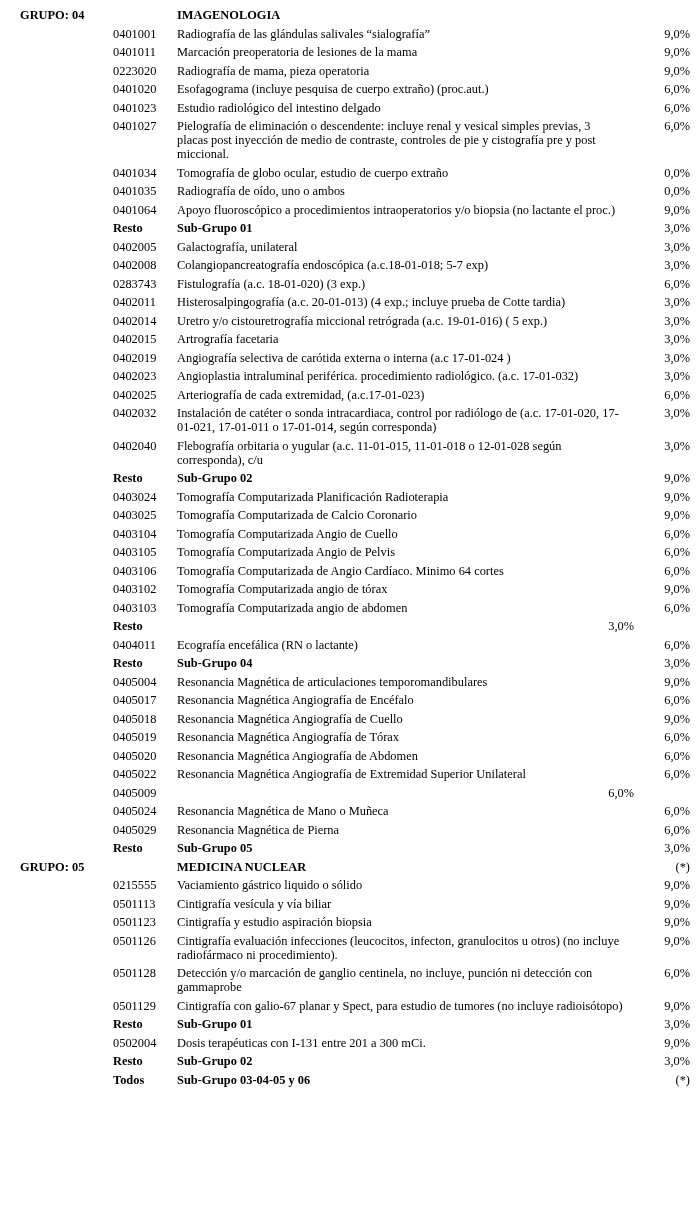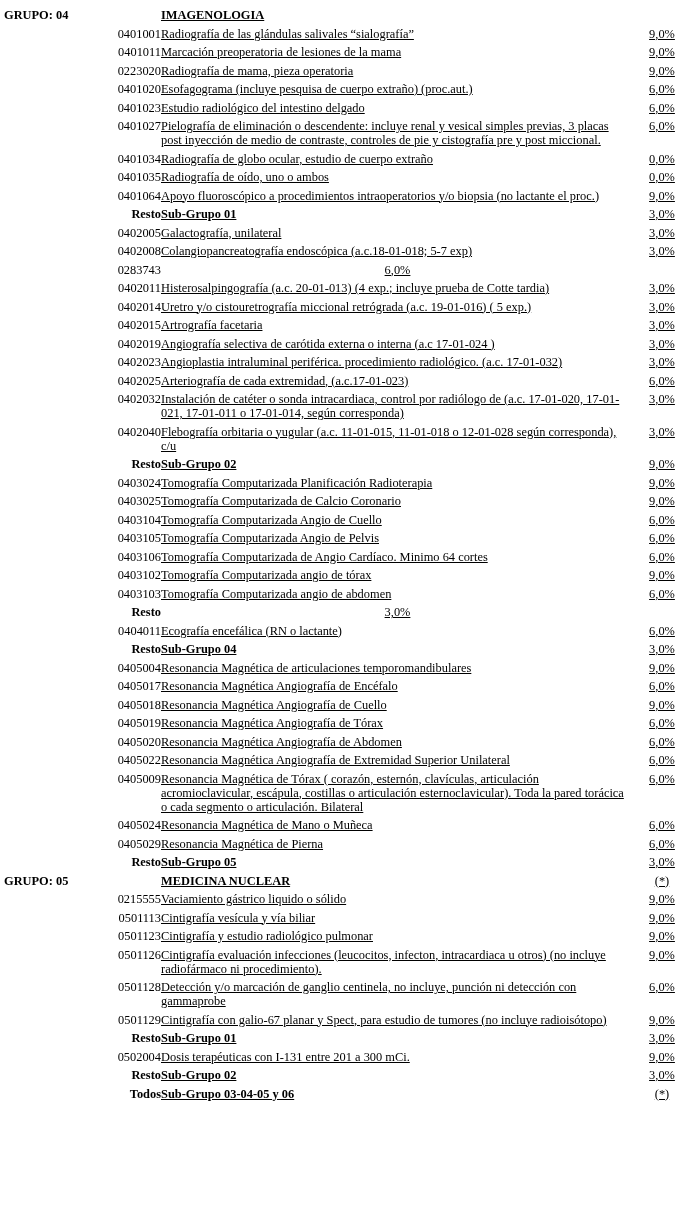--- a/index.html
+++ b/index.html
@@ -8,32 +8,32 @@
     width: 698px;
   }
   body {
     font-family: "Liberation Serif", "DejaVu Serif", serif;
     font-size: 12.4px;
     color: #000000;
   }
   .page {
     width: 698px;
     min-height: 1214px;
-    padding: 8px 8px 8px 4px;
+    padding: 8px 8px 8px 20px;
   }
   .row {
     display: grid;
     grid-template-columns: 93px 64px 1fr 56px;
     line-height: 14px;
     margin-bottom: 4.5px;
   }
   .c-group { padding-left: 0; white-space: nowrap; }
-  .c-code  { white-space: nowrap; text-align: right; }
-  .c-desc  { padding-right: 10px; text-decoration: underline; }
-  .c-value { text-align: center; text-decoration: underline; }
+  .c-code  { white-space: nowrap; }
+  .c-desc  { padding-right: 10px; }
+  .c-value { text-align: right; }
   .style-group .c-group,
   .style-group .c-desc {
     font-weight: bold;
   }
   .style-subtotal .c-group,
   .style-subtotal .c-code,
   .style-subtotal .c-desc {
     font-weight: bold;
   }
 </style>
@@ -80,21 +80,21 @@
       </div>
       <div class="row style-item">
         <div class="c-group"></div>
         <div class="c-code">0401027</div>
         <div class="c-desc">Pielografía de eliminación o descendente: incluye renal y vesical simples previas, 3 placas post inyección de medio de contraste, controles de pie y cistografía pre y post miccional.</div>
         <div class="c-value">6,0%</div>
       </div>
       <div class="row style-item">
         <div class="c-group"></div>
         <div class="c-code">0401034</div>
-        <div class="c-desc">Radiografía de globo ocular, estudio de cuerpo extraño</div>
+        <div class="c-desc">Tomografía de globo ocular, estudio de cuerpo extraño</div>
         <div class="c-value">0,0%</div>
       </div>
       <div class="row style-item">
         <div class="c-group"></div>
         <div class="c-code">0401035</div>
         <div class="c-desc">Radiografía de oído, uno o ambos</div>
         <div class="c-value">0,0%</div>
       </div>
       <div class="row style-item">
         <div class="c-group"></div>
@@ -116,20 +116,21 @@
       </div>
       <div class="row style-item">
         <div class="c-group"></div>
         <div class="c-code">0402008</div>
         <div class="c-desc">Colangiopancreatografía endoscópica (a.c.18-01-018; 5-7 exp)</div>
         <div class="c-value">3,0%</div>
       </div>
       <div class="row style-item">
         <div class="c-group"></div>
         <div class="c-code">0283743</div>
+        <div class="c-desc">Fistulografía (a.c. 18-01-020) (3 exp.)</div>
         <div class="c-value">6,0%</div>
       </div>
       <div class="row style-item">
         <div class="c-group"></div>
         <div class="c-code">0402011</div>
         <div class="c-desc">Histerosalpingografía (a.c. 20-01-013) (4 exp.; incluye prueba de Cotte tardia)</div>
         <div class="c-value">3,0%</div>
       </div>
       <div class="row style-item">
         <div class="c-group"></div>
@@ -270,21 +271,20 @@
       </div>
       <div class="row style-item">
         <div class="c-group"></div>
         <div class="c-code">0405022</div>
         <div class="c-desc">Resonancia Magnética  Angiografía de Extremidad Superior Unilateral</div>
         <div class="c-value">6,0%</div>
       </div>
       <div class="row style-item">
         <div class="c-group"></div>
         <div class="c-code">0405009</div>
-        <div class="c-desc">Resonancia Magnética de Tórax ( corazón, esternón, clavículas, articulación acromioclavicular, escápula, costillas o articulación esternoclavicular). Toda la pared torácica o cada segmento o articulación. Bilateral</div>
         <div class="c-value">6,0%</div>
       </div>
       <div class="row style-item">
         <div class="c-group"></div>
         <div class="c-code">0405024</div>
         <div class="c-desc">Resonancia Magnética de Mano o Muñeca</div>
         <div class="c-value">6,0%</div>
       </div>
       <div class="row style-item">
         <div class="c-group"></div>
@@ -312,27 +312,27 @@
       </div>
       <div class="row style-item">
         <div class="c-group"></div>
         <div class="c-code">0501113</div>
         <div class="c-desc">Cintigrafía vesícula y vía biliar</div>
         <div class="c-value">9,0%</div>
       </div>
       <div class="row style-item">
         <div class="c-group"></div>
         <div class="c-code">0501123</div>
-        <div class="c-desc">Cintigrafía y estudio radiológico pulmonar</div>
+        <div class="c-desc">Cintigrafía y estudio aspiración biopsia</div>
         <div class="c-value">9,0%</div>
       </div>
       <div class="row style-item">
         <div class="c-group"></div>
         <div class="c-code">0501126</div>
-        <div class="c-desc">Cintigrafía evaluación infecciones (leucocitos, infecton, intracardiaca u otros) (no incluye radiofármaco ni procedimiento).</div>
+        <div class="c-desc">Cintigrafía evaluación infecciones (leucocitos, infecton, granulocitos u otros) (no incluye radiofármaco ni procedimiento).</div>
         <div class="c-value">9,0%</div>
       </div>
       <div class="row style-item">
         <div class="c-group"></div>
         <div class="c-code">0501128</div>
         <div class="c-desc">Detección y/o marcación de ganglio centinela, no incluye, punción ni detección con gammaprobe</div>
         <div class="c-value">6,0%</div>
       </div>
       <div class="row style-item">
         <div class="c-group"></div>

